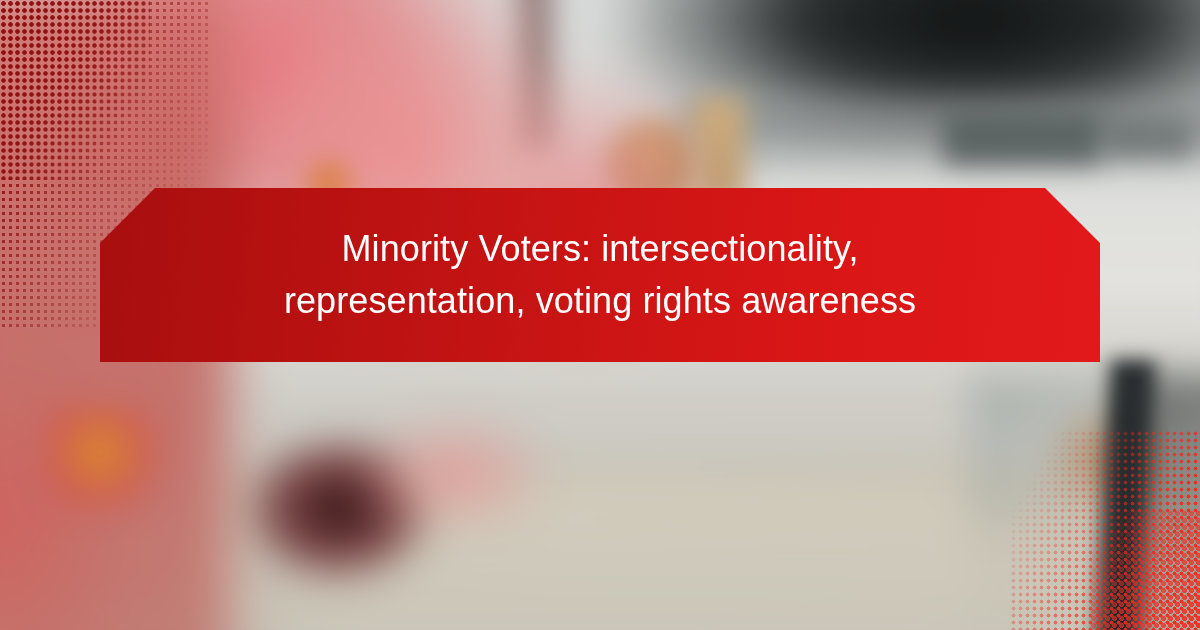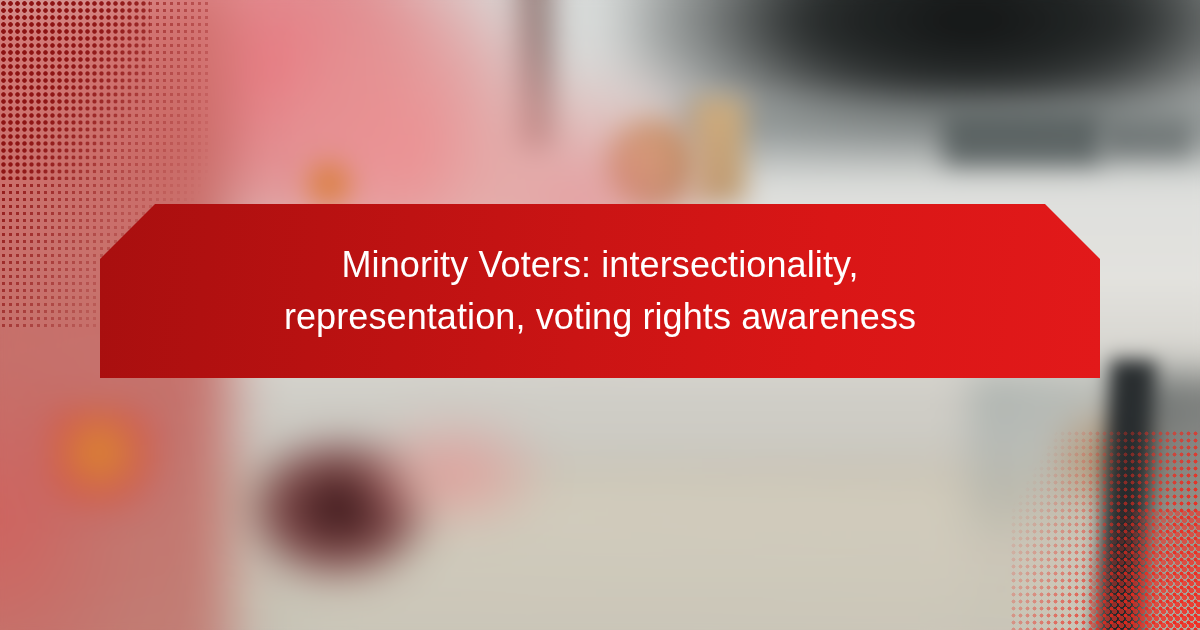--- a/index.html
+++ b/index.html
@@ -269,21 +269,21 @@
     background-image:radial-gradient(circle at center, #f23126 2.3px, rgba(242,49,38,0) 2.7px);
     background-size:7px 7px;
     -webkit-mask-image:linear-gradient(305deg, rgba(0,0,0,1) 0%, rgba(0,0,0,.6) 50%, rgba(0,0,0,0) 85%);
     mask-image:linear-gradient(305deg, rgba(0,0,0,1) 0%, rgba(0,0,0,.6) 50%, rgba(0,0,0,0) 85%);
   }
 
   
   .banner {
     position:absolute;
     left:100px;
-    top:204px;
+    top:188px;
     width:1000px;
     height:174px;
     background:linear-gradient(96deg, #a80f0f 0%, #b81111 22%, #ca1414 48%, #d91616 72%, #e2191a 100%);
     clip-path:polygon(
       55px 0,
       945px 0,
       1000px 55px,
       1000px 183px,
       945px 238px,
       55px 238px,

